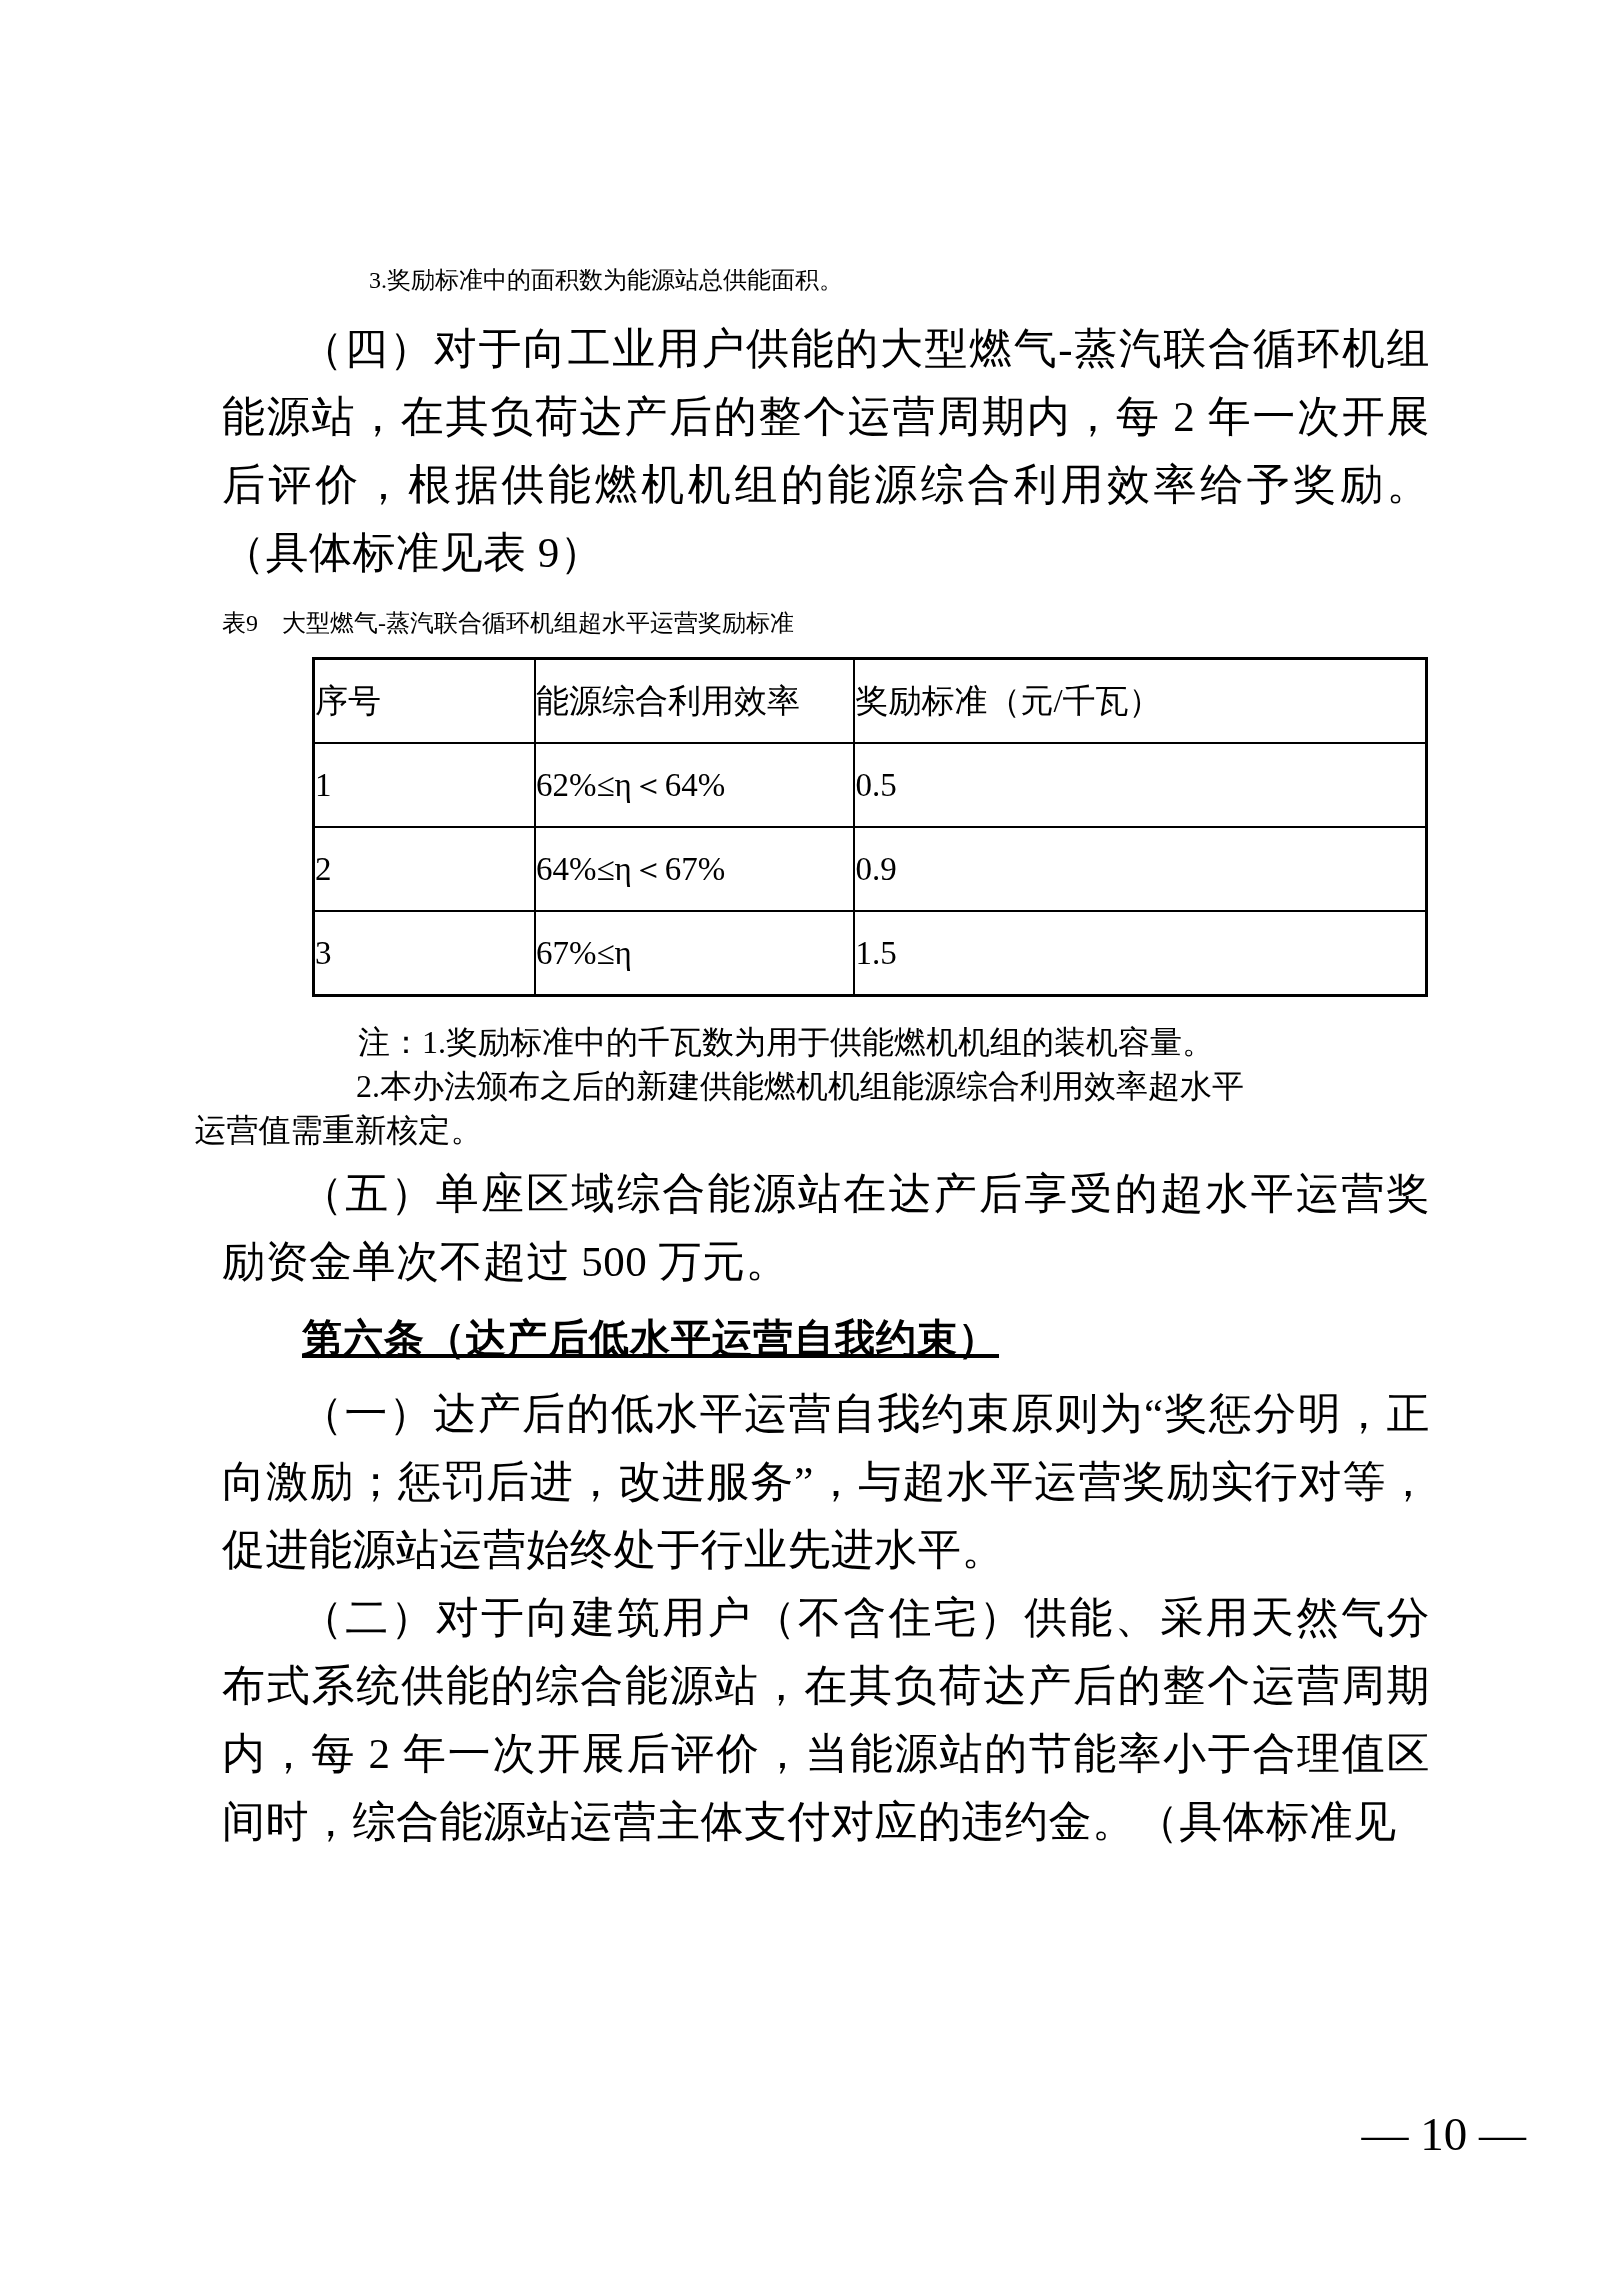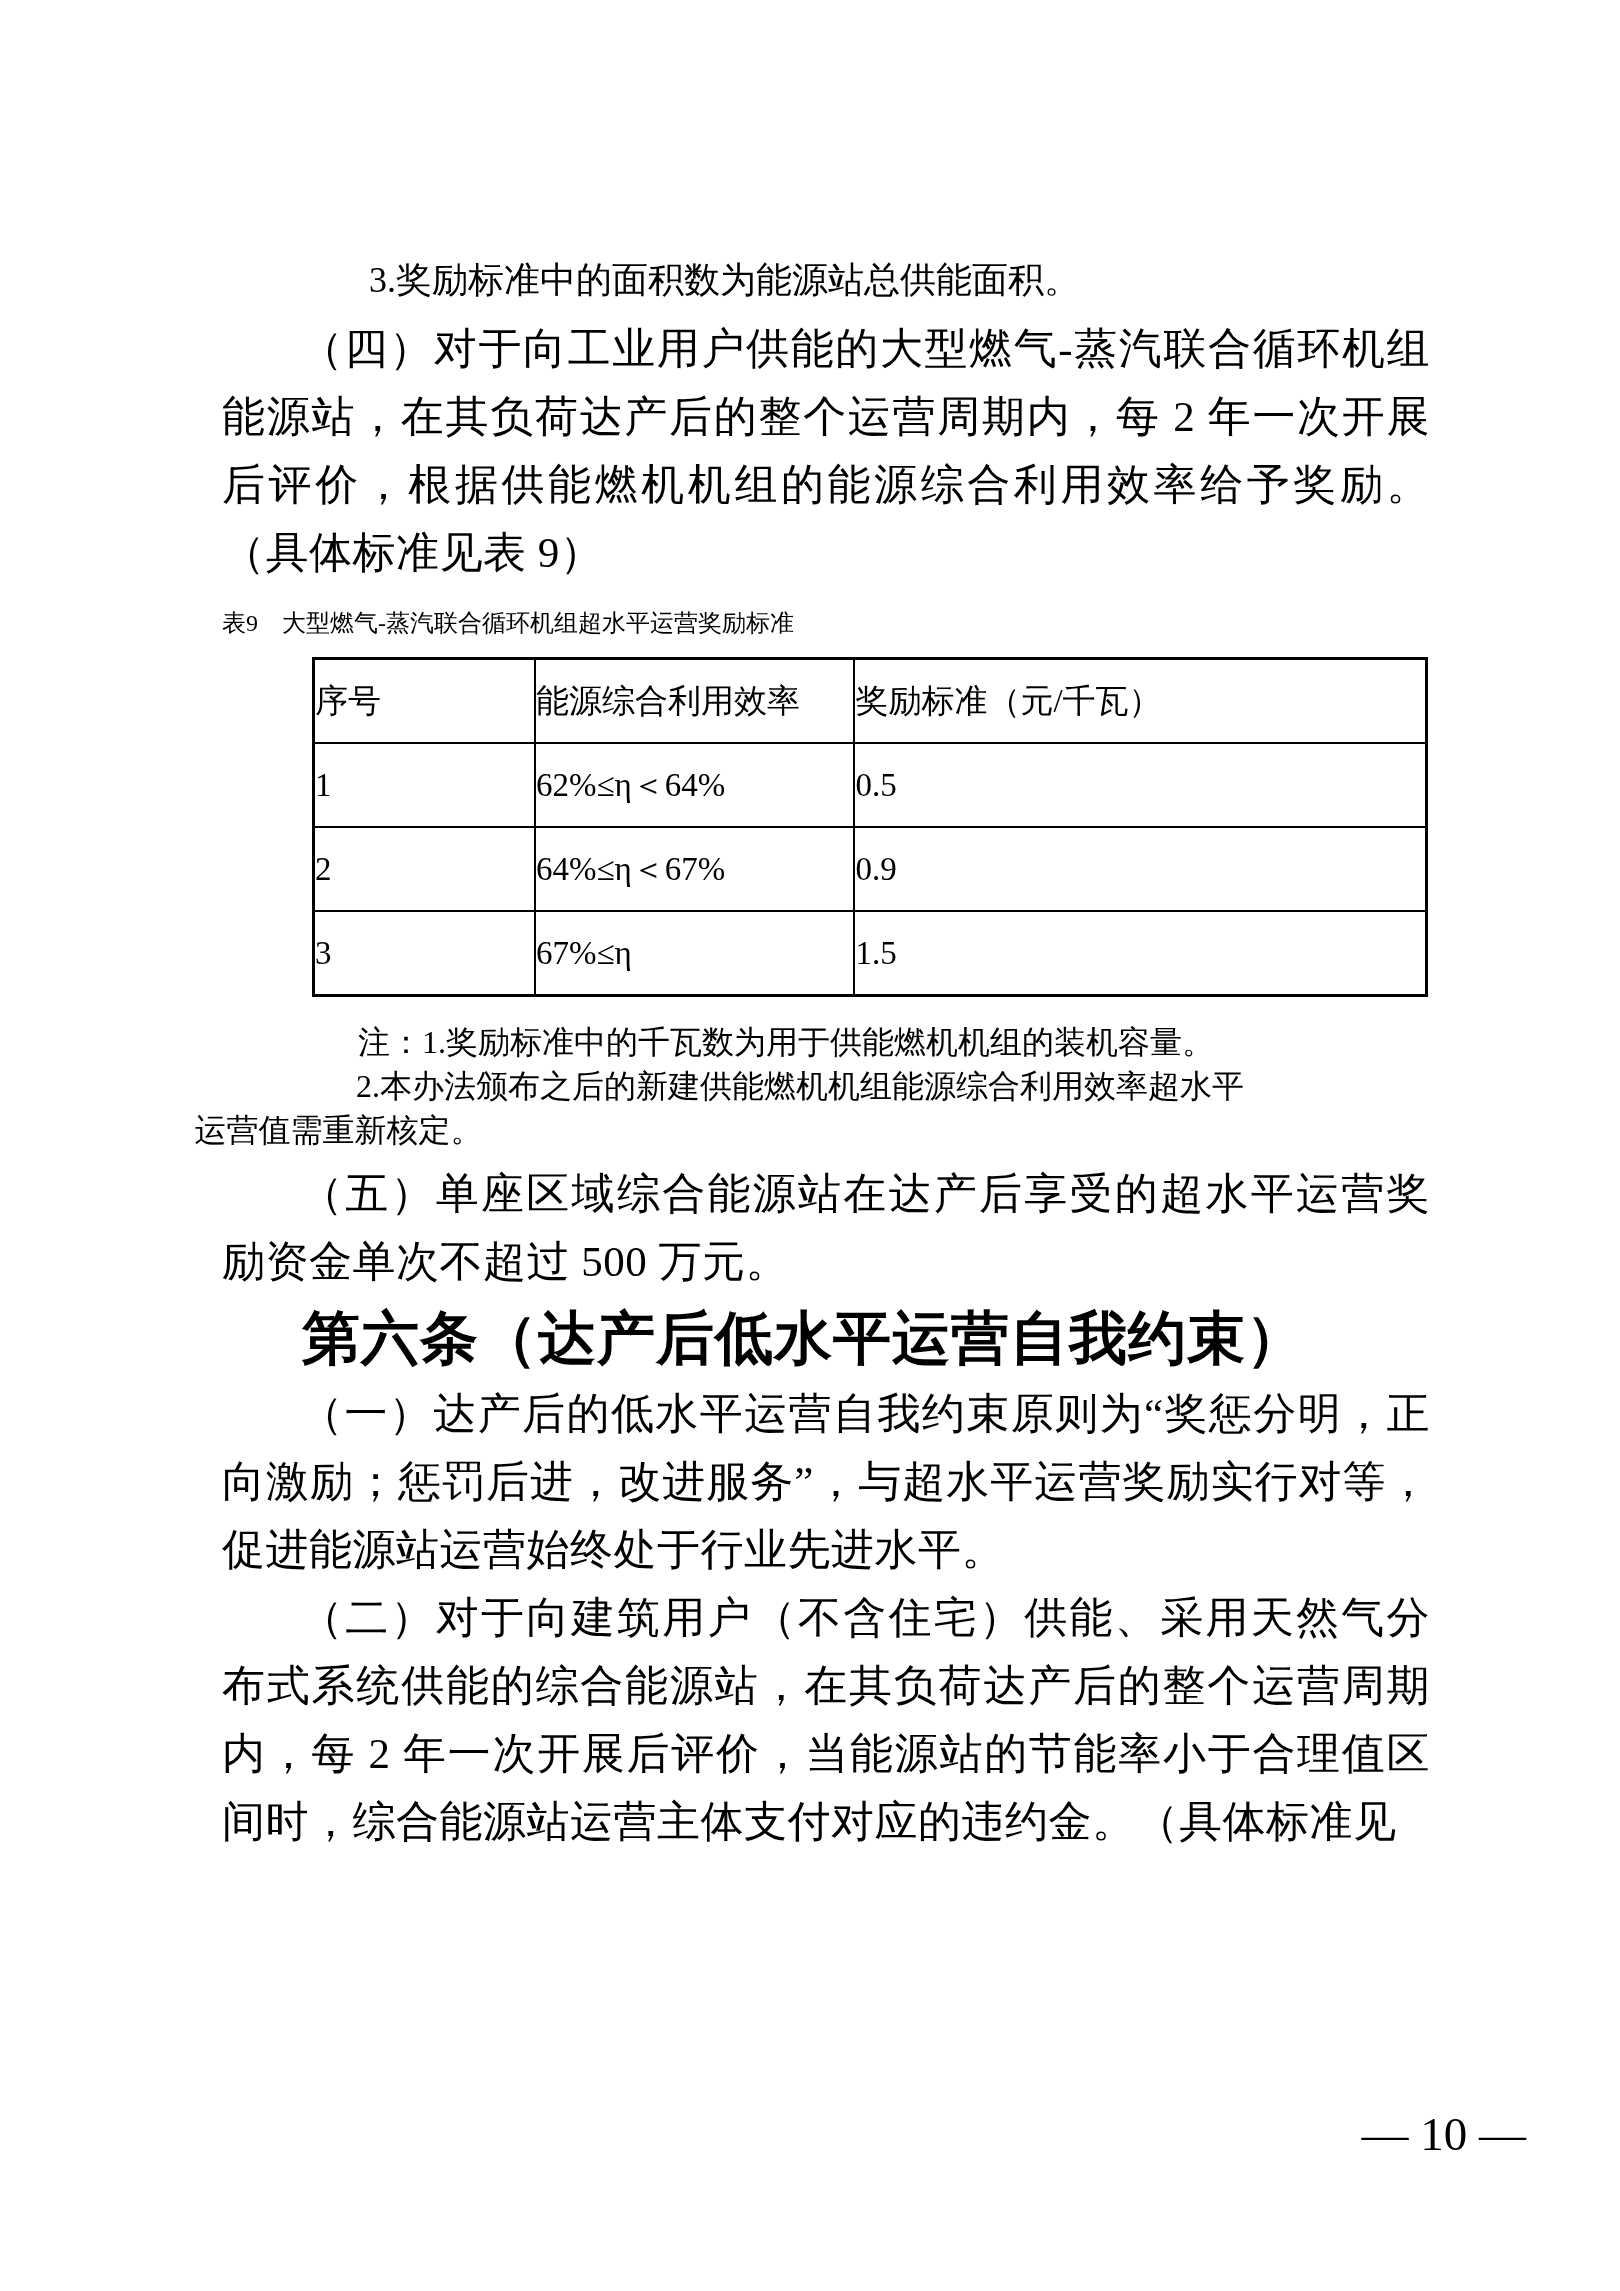--- a/index.html
+++ b/index.html
@@ -10,21 +10,21 @@
     color:#000000;
     font-family:"Liberation Serif","DejaVu Serif",serif;
     overflow:hidden;
   }
   .flow {
     position:absolute;
     left:222px; top:258px;
     width:1208px;
   }
   .note-above {
-    font-size:36px;
+    font-size:24px;
     line-height:45px;
     margin-left:147px;
   }
   .para {
     font-size:43px;
     line-height:68px;
     text-align:justify;
     text-indent:78px;
     margin:0;
     letter-spacing:0.5px;
@@ -60,25 +60,26 @@
   .col-eff   { width:28.7%; }
   .col-award { width:51.5%; }
   .tnotes { margin-top:23px; font-size:32px; line-height:44px; }
   .tnote-1 { margin-left:136px; }
   .tnote-2 { margin-left:134px; }
   .tnote-3 { margin-left:-27.4px; }
   .para-5 { margin-top:7.8px; }
   .heading {
     font-family:"Liberation Sans","DejaVu Sans",sans-serif;
     font-weight:bold;
-    font-size:58px;
+    font-size:40px;
     line-height:84px;
     text-indent:80px;
     margin:0;
     letter-spacing:1px;
+    text-decoration:underline;
   }
   .footer {
     position:absolute;
     top:2115px;
     left:0;
     width:1526px;
     text-align:right;
     font-size:47px;
     line-height:39px;
   }

